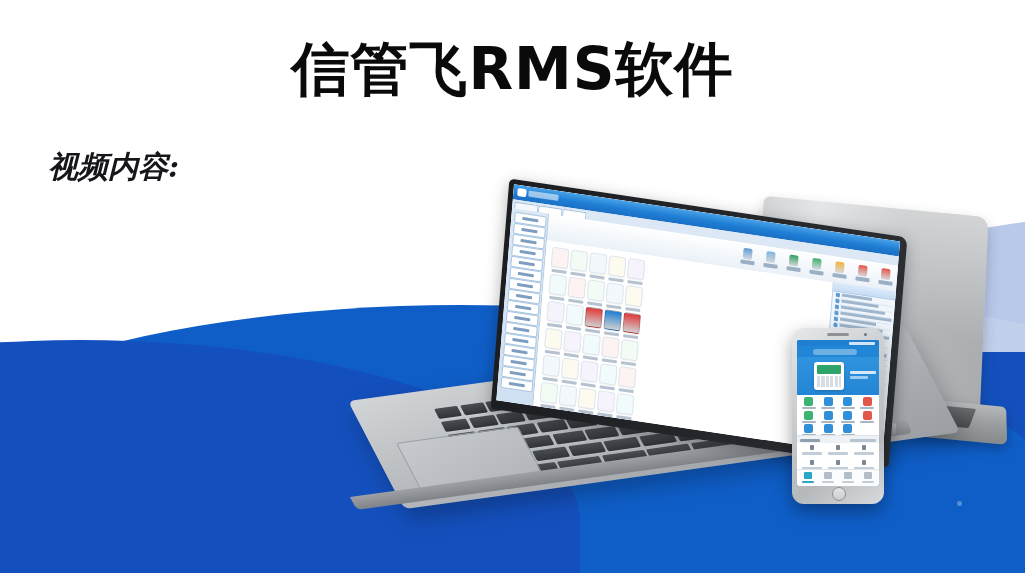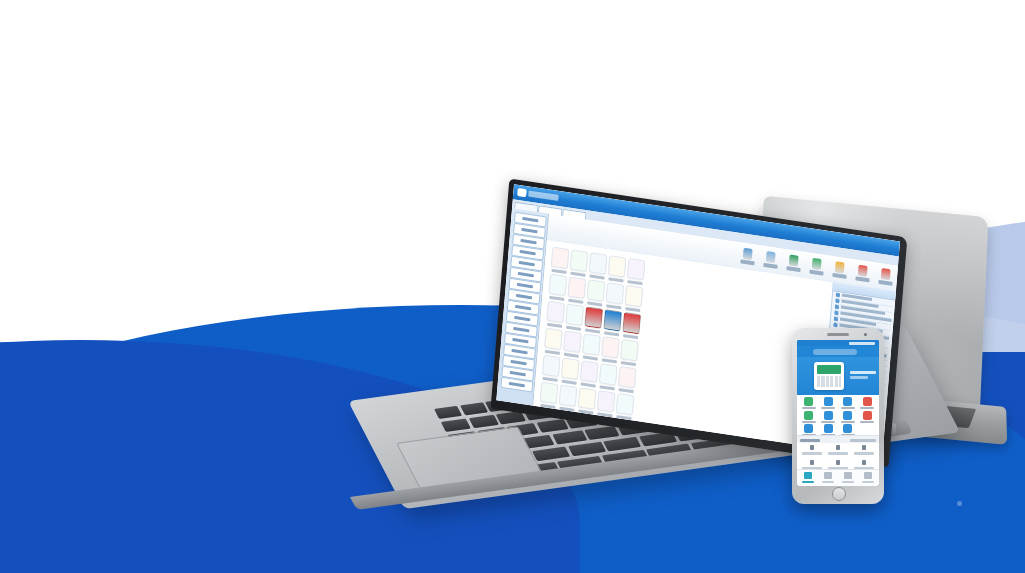--- a/index.html
+++ b/index.html
@@ -941,15 +941,17 @@
               <div class="g"></div>
               <div class="tl"></div>
             </div>
           </div>
       </div>
       <div class="phone-home"></div>
     </div>
 
   </div>
 
+  <div class="title">信管飞RMS软件</div>
+  <div class="sub-1">视频内容:</div>
 
 
 </div>
 
 </body></html>

